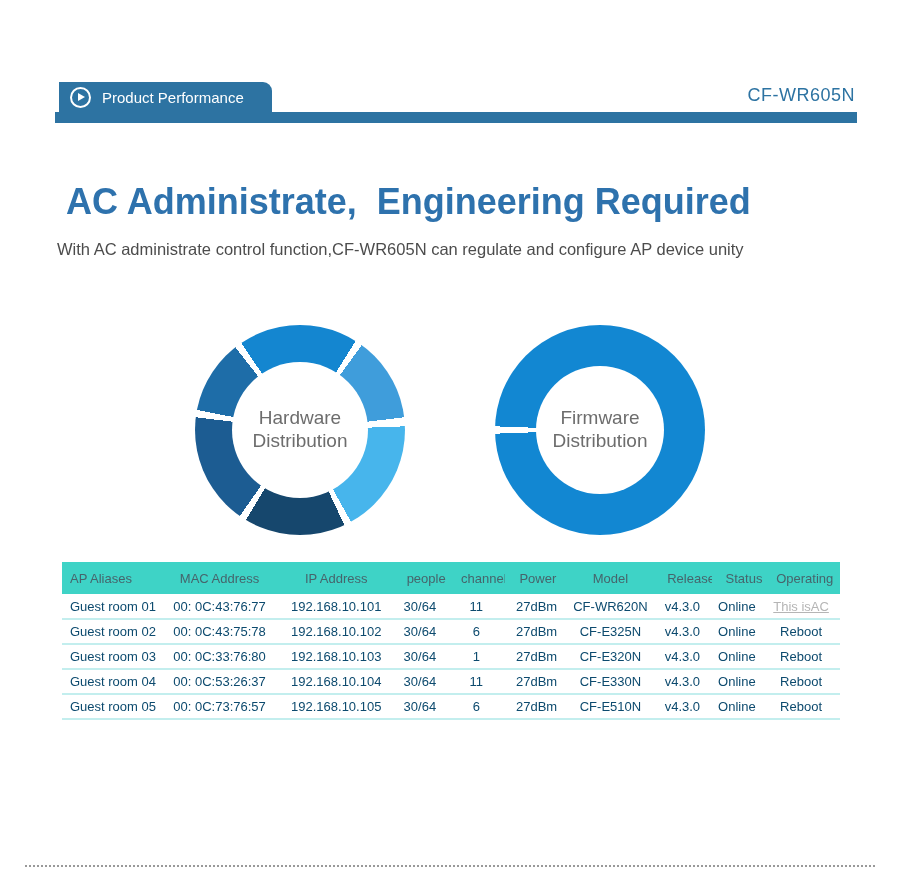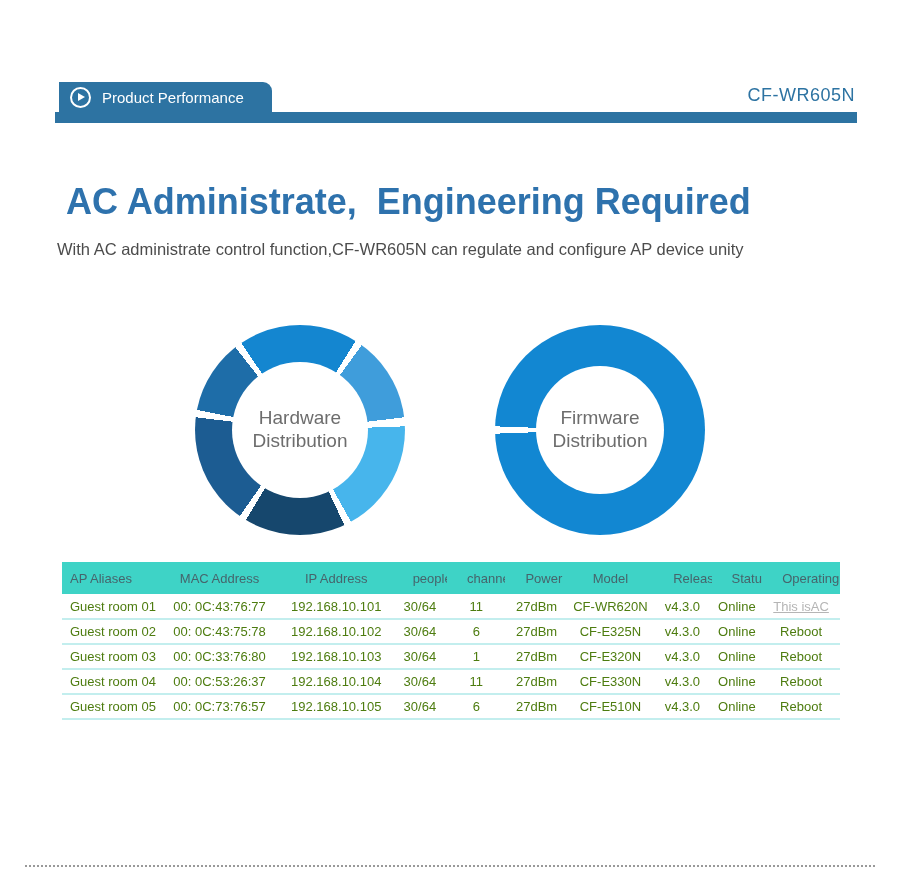--- a/index.html
+++ b/index.html
@@ -72,26 +72,26 @@
   .donut-label span { display: block; }
 
   
   .table-section { position: absolute; left: 62px; top: 562px; width: 778px; }
   .table-caption { font-size: 15px; color: #3a3a3a; margin: 0 0 14px 2px; }
   table { width: 100%; border-collapse: collapse; table-layout: fixed; }
   thead th {
     background: var(--table-header-bg, #3ed3c6);
     color: #46656c;
     font-weight: normal; font-size: 13px;
-    height: 32px; padding: 0 20px;
+    height: 32px; padding: 0 14px;
     text-align: center; overflow: hidden; white-space: nowrap;
   }
   tbody td {
     height: 25px; padding: 0 2px;
-    font-size: 13px; color: #4d7c0f;
+    font-size: 13px; color: #0c4a6e;
     text-align: center; white-space: nowrap; overflow: hidden;
     border-bottom: 2px solid var(--row-divider, #c3eeee);
   }
   thead th:first-child, tbody td:first-child { text-align: left; padding-left: 8px; }
   tbody td.muted { color: var(--muted-text, #b5b5b5); text-decoration: underline; }
 
   
   .dotted-divider {
     position: absolute; left: 25px; right: 25px; top: 865px;
     border-top: 2px dotted #999;

